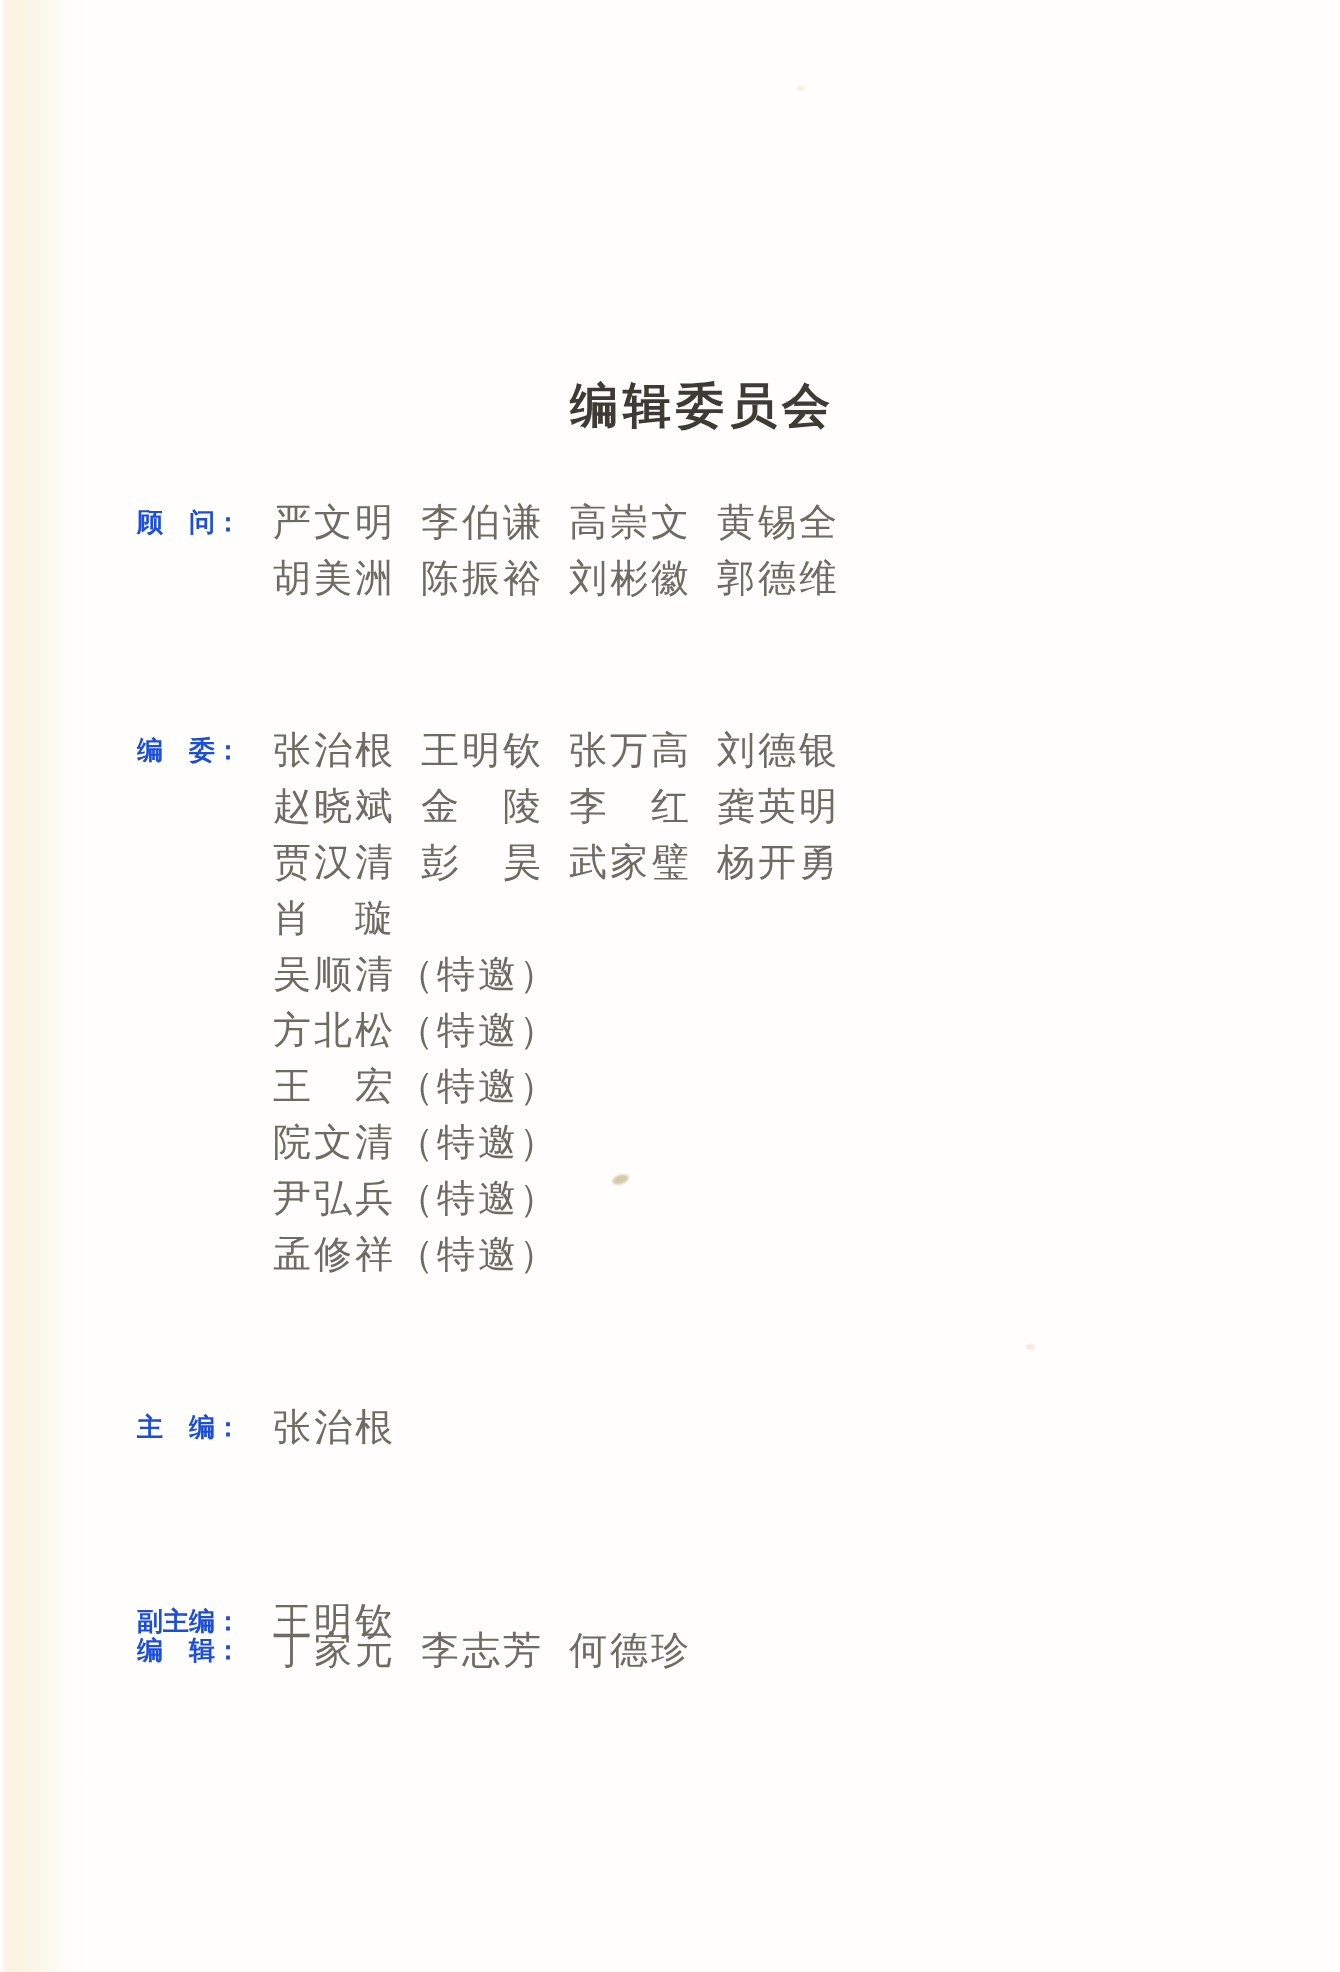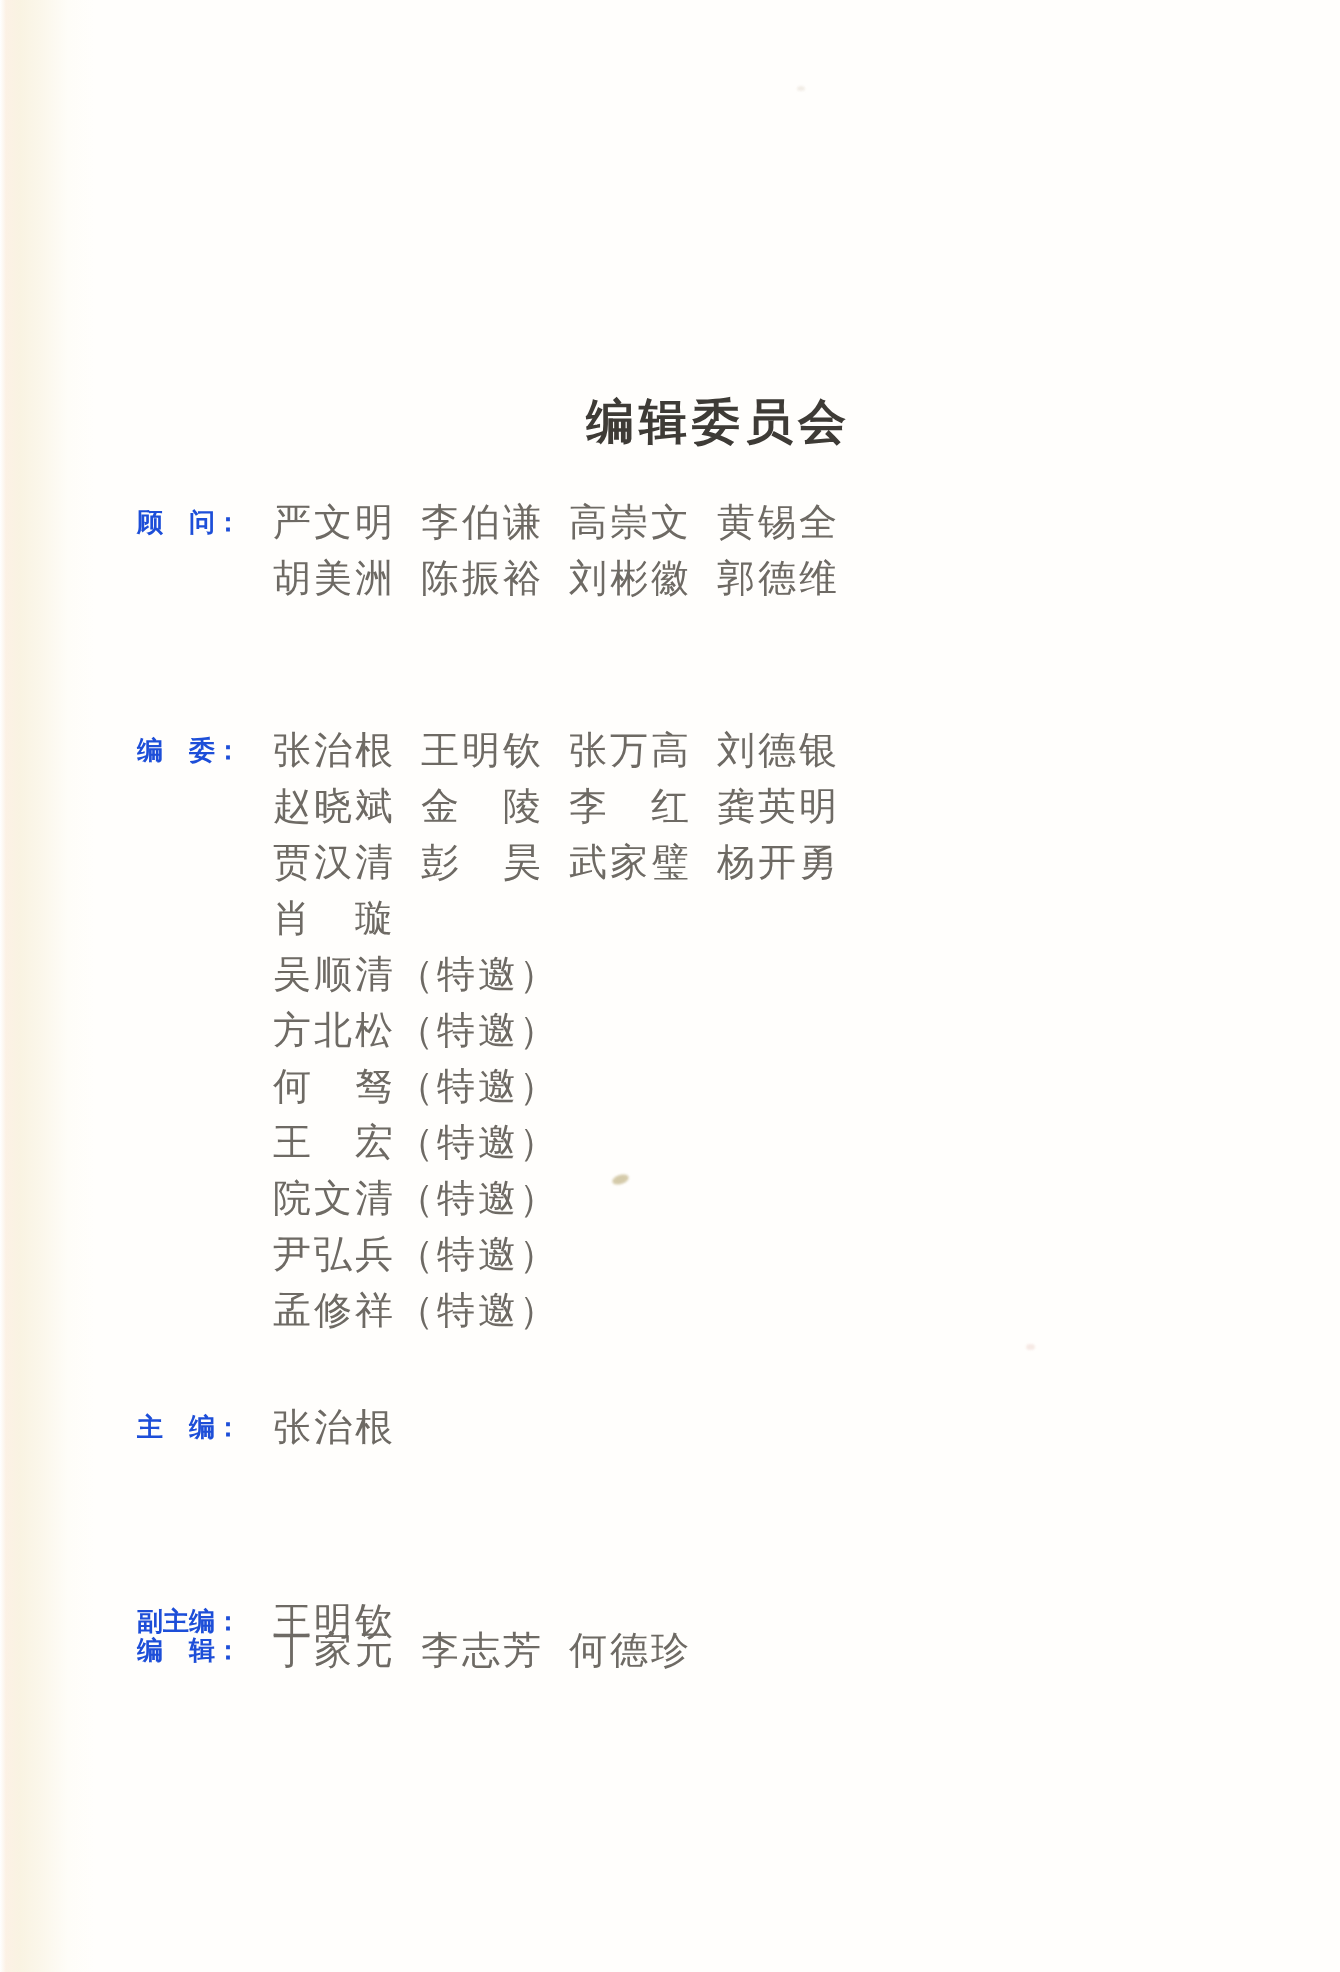--- a/index.html
+++ b/index.html
@@ -26,21 +26,21 @@
       #f9f3e2 20px,
       #fbf7eb 42px,
       #fefdf8 68px,
       rgba(255,255,255,0) 95px);
     pointer-events: none;
   }
   .page-title {
     position: absolute;
     left: 570px;
     top: 381px;
-    margin: 16px;
+    margin: 0;
     font-family: "Liberation Serif", "DejaVu Serif", serif;
     font-weight: bold;
     font-size: 48px;
     line-height: 50px;
     letter-spacing: 5px;
     color: #3e3b36;
     white-space: nowrap;
   }
   .section {
     position: absolute;
@@ -161,24 +161,20 @@
         <div class="row">
           <span class="row-label"></span>
           <span class="name wide">吴顺清（特邀）</span>
         </div>
         <div class="row">
           <span class="row-label"></span>
           <span class="name wide">方北松（特邀）</span>
         </div>
         <div class="row">
           <span class="row-label"></span>
-          <span class="name wide">何　驽（特邀）</span>
-        </div>
-        <div class="row">
-          <span class="row-label"></span>
           <span class="name wide">王　宏（特邀）</span>
         </div>
         <div class="row">
           <span class="row-label"></span>
           <span class="name wide">院文清（特邀）</span>
         </div>
         <div class="row">
           <span class="row-label"></span>
           <span class="name wide">尹弘兵（特邀）</span>
         </div>

